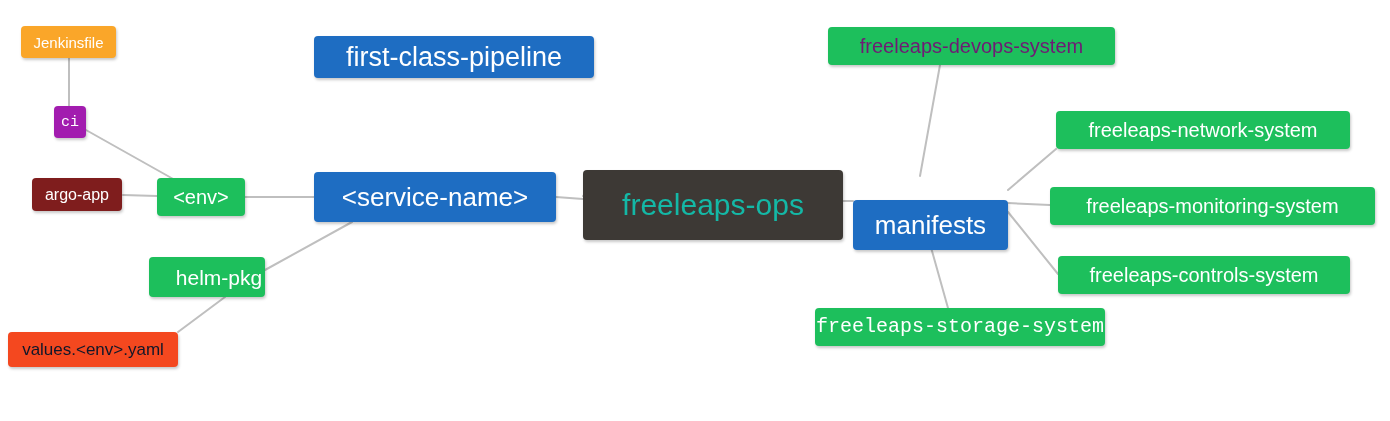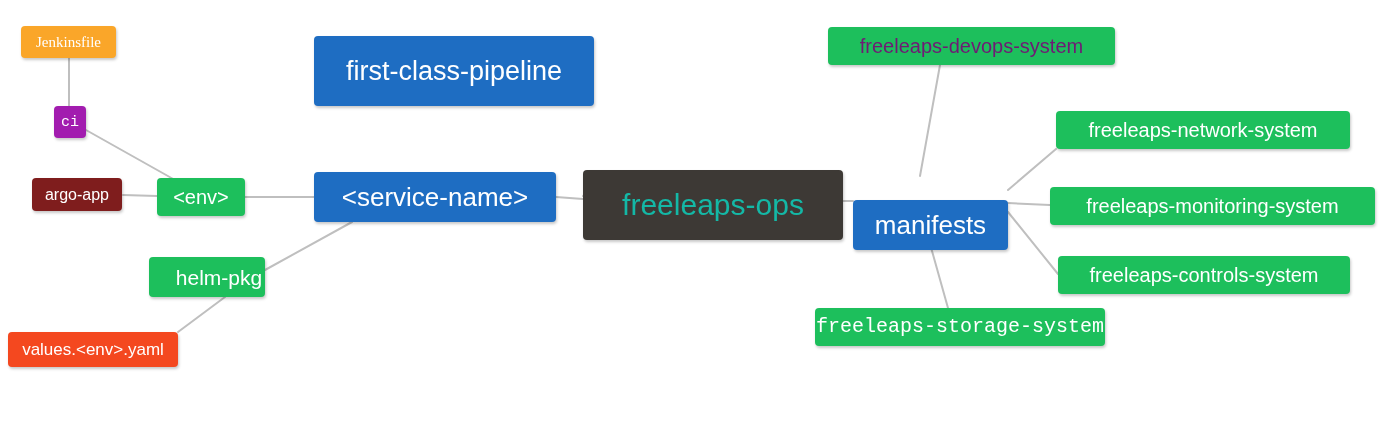--- a/index.html
+++ b/index.html
@@ -62,42 +62,42 @@
       <line x1="940" y1="65" x2="920" y2="176" stroke="#bfbfbf" stroke-width="2" stroke-linecap="round"></line>
       <line x1="1056" y1="149" x2="1008" y2="190" stroke="#bfbfbf" stroke-width="2" stroke-linecap="round"></line>
       <line x1="1050" y1="205" x2="1008" y2="203" stroke="#bfbfbf" stroke-width="2" stroke-linecap="round"></line>
       <line x1="1058" y1="274" x2="1008" y2="212" stroke="#bfbfbf" stroke-width="2" stroke-linecap="round"></line>
       <line x1="948" y1="308" x2="925" y2="226" stroke="#bfbfbf" stroke-width="2" stroke-linecap="round"></line>
     </svg>
   <div id="node-layer">
       <div class="node" style="left: 583px; top: 170px; width: 260px; height: 70px; background: rgb(61, 57, 53); font-size: 30px; color: #14b8a6;">
         <span class="node-label">freeleaps-ops</span>
       </div>
-      <div class="node" style="left: 314px; top: 36px; width: 280px; height: 70px; background: rgb(30, 109, 194); font-size: 27px; color: rgb(255, 255, 255);">
+      <div class="node" style="left: 314px; top: 36px; width: 280px; height: 42px; background: rgb(30, 109, 194); font-size: 27px; color: rgb(255, 255, 255);">
         <span class="node-label">first-class-pipeline</span>
       </div>
       <div class="node" style="left: 314px; top: 172px; width: 242px; height: 50px; background: rgb(30, 109, 194); font-size: 26px; color: rgb(255, 255, 255); text-align: center;">
         <span class="node-label">&lt;service-name&gt;</span>
       </div>
       <div class="node" style="left: 157px; top: 178px; width: 88px; height: 38px; background: rgb(29, 191, 92); font-size: 20px; color: rgb(255, 255, 255);">
         <span class="node-label">&lt;env&gt;</span>
       </div>
       <div class="node" style="left: 54px; top: 106px; width: 32px; height: 32px; background: #a21caf; font-size: 15px; color: rgb(255, 255, 255); font-family: Liberation Mono, monospace;">
         <span class="node-label">ci</span>
       </div>
-      <div class="node" style="left: 21px; top: 26px; width: 95px; height: 32px; background: rgb(250, 166, 41); font-size: 15px; color: rgb(255, 255, 255); font-family: Liberation Serif, serif;">
+      <div class="node" style="left: 21px; top: 26px; width: 95px; height: 32px; background: rgb(250, 166, 41); font-size: 15px; color: rgb(255, 255, 255);">
         <span class="node-label">Jenkinsfile</span>
       </div>
       <div class="node" style="left: 32px; top: 178px; width: 90px; height: 33px; background: #7f1d1d; font-size: 16px; color: rgb(255, 255, 255); text-align: right;">
         <span class="node-label">argo-app</span>
       </div>
       <div class="node" style="left: 149px; top: 257px; width: 116px; height: 40px; background: rgb(29, 191, 92); font-size: 21px; color: rgb(255, 255, 255); padding-left: 24px;">
         <span class="node-label">helm-pkg</span>
       </div>
-      <div class="node" style="left: 8px; top: 332px; width: 170px; height: 35px; background: rgb(244, 72, 31); font-size: 17px; color: #ffffff;">
+      <div class="node" style="left: 8px; top: 332px; width: 170px; height: 35px; background: rgb(244, 72, 31); font-size: 17px; color: #0f172a;">
         <span class="node-label">values.&lt;env&gt;.yaml</span>
       </div>
       <div class="node" style="left: 853px; top: 176px; width: 155px; height: 50px; background: rgb(30, 109, 194); font-size: 26px; color: rgb(255, 255, 255); margin-top: 24px;">
         <span class="node-label">manifests</span>
       </div>
       <div class="node" style="left: 800px; top: 27px; width: 287px; height: 38px; background: rgb(29, 191, 92); font-size: 20px; color: #701a75; margin-left: 28px;">
         <span class="node-label">freeleaps-devops-system</span>
       </div>
       <div class="node" style="left: 1056px; top: 111px; width: 294px; height: 38px; background: rgb(29, 191, 92); font-size: 20px; color: rgb(255, 255, 255);">
         <span class="node-label">freeleaps-network-system</span>

